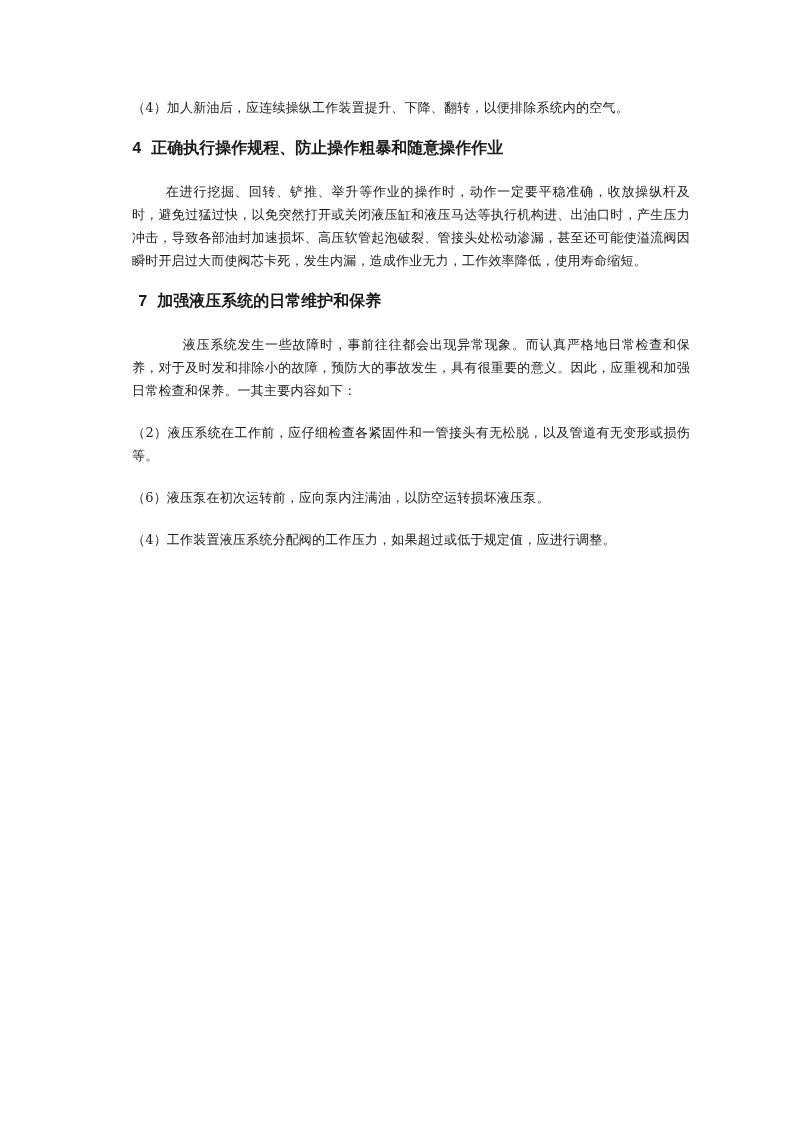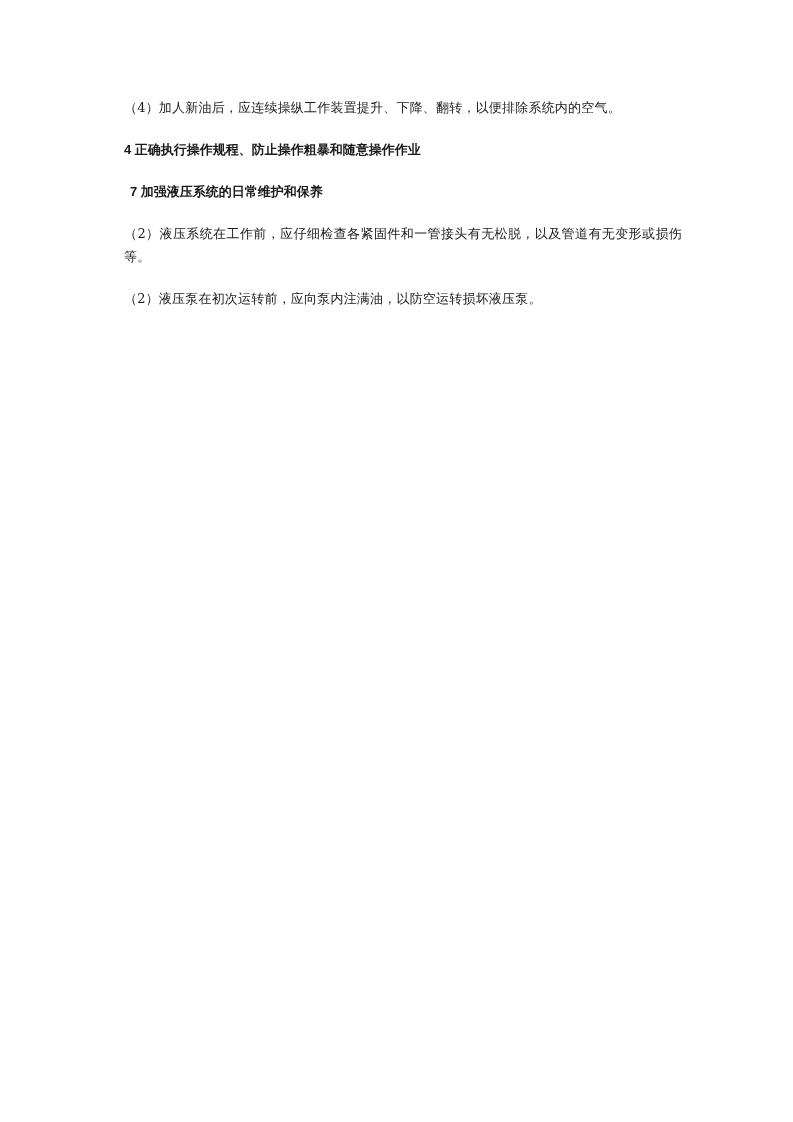--- a/index.html
+++ b/index.html
@@ -1,28 +1,31 @@
 <!DOCTYPE html>
 <html><head>
 <meta charset="utf-8">
 <style>
   html, body { margin:0; padding:0; background:#ffffff; }
   body { width:793px; height:1122px; position:relative; overflow:hidden;
          font-family:"DejaVu Serif","Liberation Serif",serif; color:#1a1a1a; }
-  .page { position:absolute; left:124px; top:96px; width:558px; }
+  .page { position:absolute; left:132px; top:96px; width:558px; }
   p { margin:0; font-size:13px; line-height:23px; letter-spacing:0.2px; text-align:justify; }
   .gap { margin-bottom:19px; }
-  h2 { margin:12px 0 19px 0; font-size:13px; line-height:23px; font-weight:bold;
-       font-family:Liberation Sans, sans-serif; }
+  h2 { margin:12px 0 19px 0; font-size:16px; line-height:23px; font-weight:bold;
+       font-family:Liberation Mono, monospace; }
   .indent { text-indent:2.6em; }
   .indent-wide { text-indent:3.9em; }
   .h5 { padding-left:6px; }
 </style>
 </head>
 <body>
 
 <div class="page">
   <p class="gap">（4）加人新油后，应连续操纵工作装置提升、下降、翻转，以便排除系统内的空气。</p>
   <h2>4  正确执行操作规程、防止操作粗暴和随意操作作业</h2>
+  <p class="gap indent">在进行挖掘、回转、铲推、举升等作业的操作时，动作一定要平稳准确，收放操纵杆及时，避免过猛过快，以免突然打开或关闭液压缸和液压马达等执行机构进、出油口时，产生压力冲击，导致各部油封加速损坏、高压软管起泡破裂、管接头处松动渗漏，甚至还可能使溢流阀因瞬时开启过大而使阀芯卡死，发生内漏，造成作业无力，工作效率降低，使用寿命缩短。</p>
   <h2 class="h5">7  加强液压系统的日常维护和保养</h2>
+  <p class="gap indent-wide">液压系统发生一些故障时，事前往往都会出现异常现象。而认真严格地日常检查和保养，对于及时发和排除小的故障，预防大的事故发生，具有很重要的意义。因此，应重视和加强日常检查和保养。一其主要内容如下：</p>
   <p class="gap">（2）液压系统在工作前，应仔细检查各紧固件和一管接头有无松脱，以及管道有无变形或损伤等。</p>
-  <p class="gap">（2）液压泵在初次运转前，应向泵内注满油，以防空运转损坏液压泵。</p>
+  <p class="gap">（6）液压泵在初次运转前，应向泵内注满油，以防空运转损坏液压泵。</p>
+  <p class="gap">（4）工作装置液压系统分配阀的工作压力，如果超过或低于规定值，应进行调整。</p>
 </div>
 
 </body></html>

